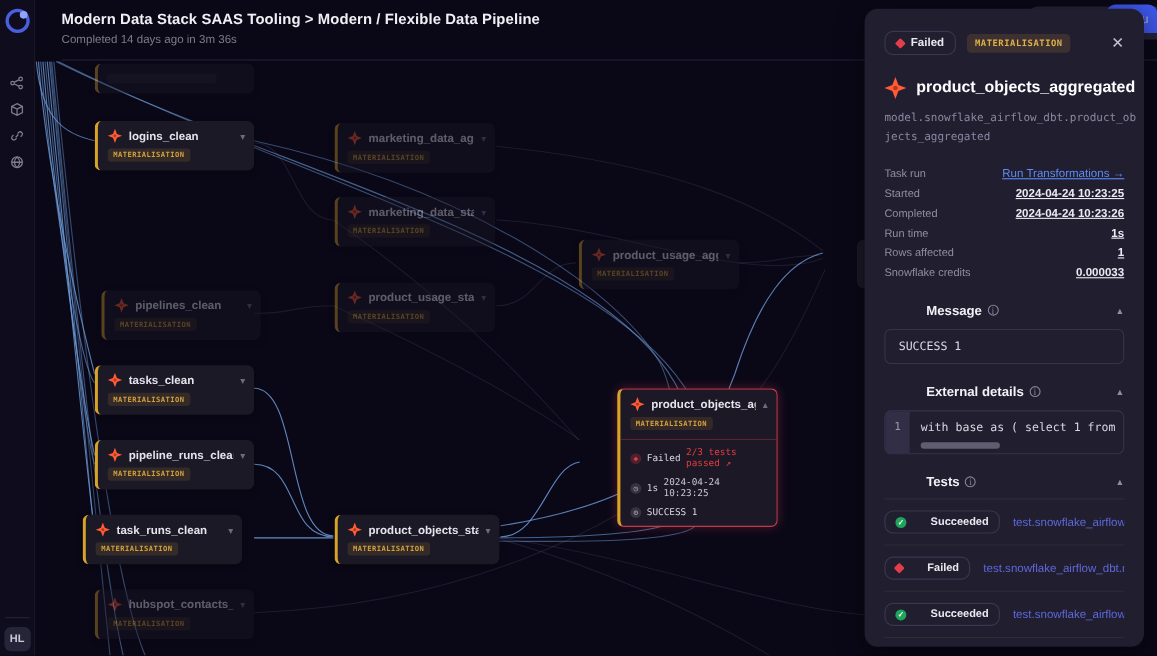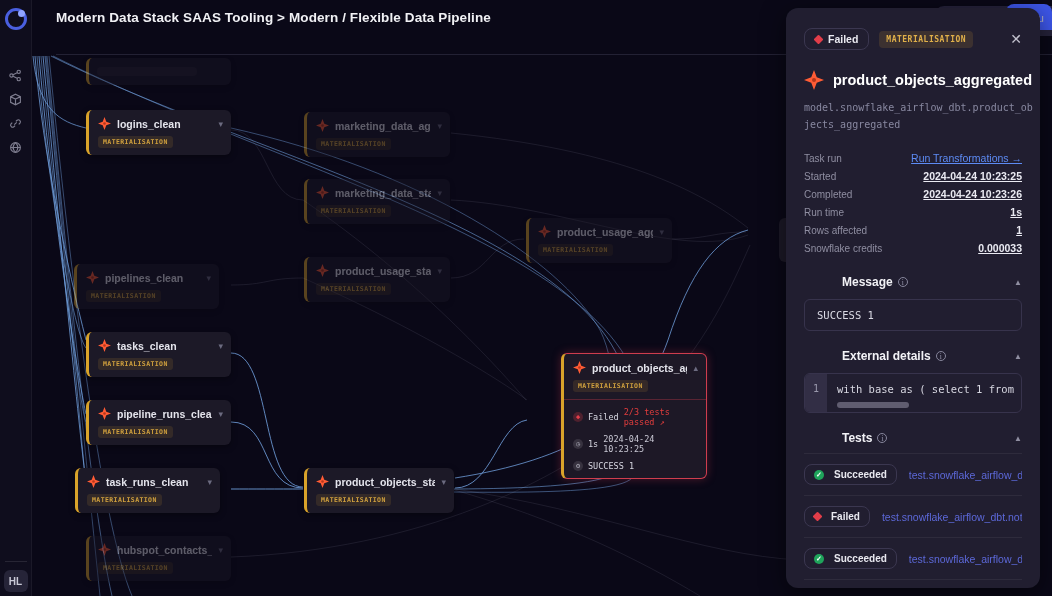--- a/index.html
+++ b/index.html
@@ -90,21 +90,21 @@
   .message-box { margin-top:10px; border:1px solid #37334c; border-radius:6px; padding:9px 12px; color:#dcdce6; font-family:"DejaVu Sans Mono", monospace; font-size:10.5px; }
   .code-box { margin-top:10px; border:1px solid #37334c; border-radius:6px; display:flex; overflow:hidden; height:40px; }
   .code-gutter { width:22px; background:#322e45; color:#9a99ac; font-family:"DejaVu Sans Mono", monospace; font-size:10px; display:flex; justify-content:center; padding-top:9px; flex:none; }
   .code-area { padding:9px 0 0 10px; flex:1; overflow:hidden; }
   .code-line { color:#d8d8e2; font-family:"DejaVu Sans Mono", monospace; font-size:10.5px; white-space:nowrap; }
   .code-scrollbar { width:72px; height:6px; border-radius:3px; background:#605d70; margin-top:7px; cursor:pointer; }
 
   .tests { margin-top:8px; }
   .test-row { display:flex; align-items:center; gap:12px; padding:10px 0; border-bottom:1px solid rgba(255,255,255,.06); }
   .test-row:first-child { border-top:1px solid rgba(255,255,255,.06); margin-top:8px; }
-  .test-pill { display:inline-flex; align-items:center; gap:10px; border:1px solid #3b3750; border-radius:8px; padding:4px 9px; color:#e9e9f0; font-size:10px; font-weight:bold; flex:none; }
+  .test-pill { display:inline-flex; align-items:center; gap:22px; border:1px solid #3b3750; border-radius:8px; padding:4px 9px; color:#e9e9f0; font-size:10px; font-weight:bold; flex:none; }
   .tick-circle { width:10px; height:10px; border-radius:50%; background:#1fa45b; color:#fff; font-size:7px; display:flex; align-items:center; justify-content:center; flex:none; }
   .test-link { color:#5c68d8; font-size:10.5px; white-space:nowrap; overflow:hidden; cursor:pointer; }
 </style>
 </head>
 <body>
 
 <div class="sidebar">
   <div class="logo"></div>
   <div class="side-icons">
     <div class="side-icon">
@@ -222,21 +222,21 @@
       <div class="node dim" style="left: 493px; top: 218px; width: 146px; min-height: 42px;"><div class="node-head">
           <span class="dbt-icon">
             <svg viewBox="0 0 16 16">
               <path fill="#ff5c35" d="M8 0l2.2 5.8L16 8l-5.8 2.2L8 16l-2.2-5.8L0 8l5.8-2.2z"></path>
               <circle cx="8" cy="8" r="1.6" fill="#b5361c"></circle>
             </svg>
           </span>
           <span class="node-label">product_usage_aggregated</span>
           <span class="chevron">▾</span>
         </div><span class="chip">MATERIALISATION</span></div>
-      <div class="node dim" style="left: 41px; top: 264px; width: 145px; min-height: 42px;"><div class="node-head">
+      <div class="node dim" style="left: 59px; top: 264px; width: 145px; min-height: 42px;"><div class="node-head">
           <span class="dbt-icon">
             <svg viewBox="0 0 16 16">
               <path fill="#ff5c35" d="M8 0l2.2 5.8L16 8l-5.8 2.2L8 16l-2.2-5.8L0 8l5.8-2.2z"></path>
               <circle cx="8" cy="8" r="1.6" fill="#b5361c"></circle>
             </svg>
           </span>
           <span class="node-label">pipelines_clean</span>
           <span class="chevron">▾</span>
         </div><span class="chip">MATERIALISATION</span></div>
       <div class="node " style="left: 53px; top: 332px; width: 145px; min-height: 43px;"><div class="node-head">
@@ -328,20 +328,21 @@
     <div class="task-meta">
       <span class="task-chip">TASK</span>
       <span class="task-mini">◷</span>
     </div>
   </div>
 </div>
 
 <div class="header">
   <div class="header-inner">
     <div class="page-title">Modern Data Stack SAAS Tooling &gt; Modern / Flexible Data Pipeline</div>
+    <div class="page-subtitle">Completed 14 days ago in 3m 36s</div>
   </div>
   <div class="header-right">
     <span class="clear-selection">Clear selection</span>
     <span class="hmetric">
       <span class="ops-icon">
           <i></i>
           <i></i>
           <i></i>
           <i></i>
         </span>

